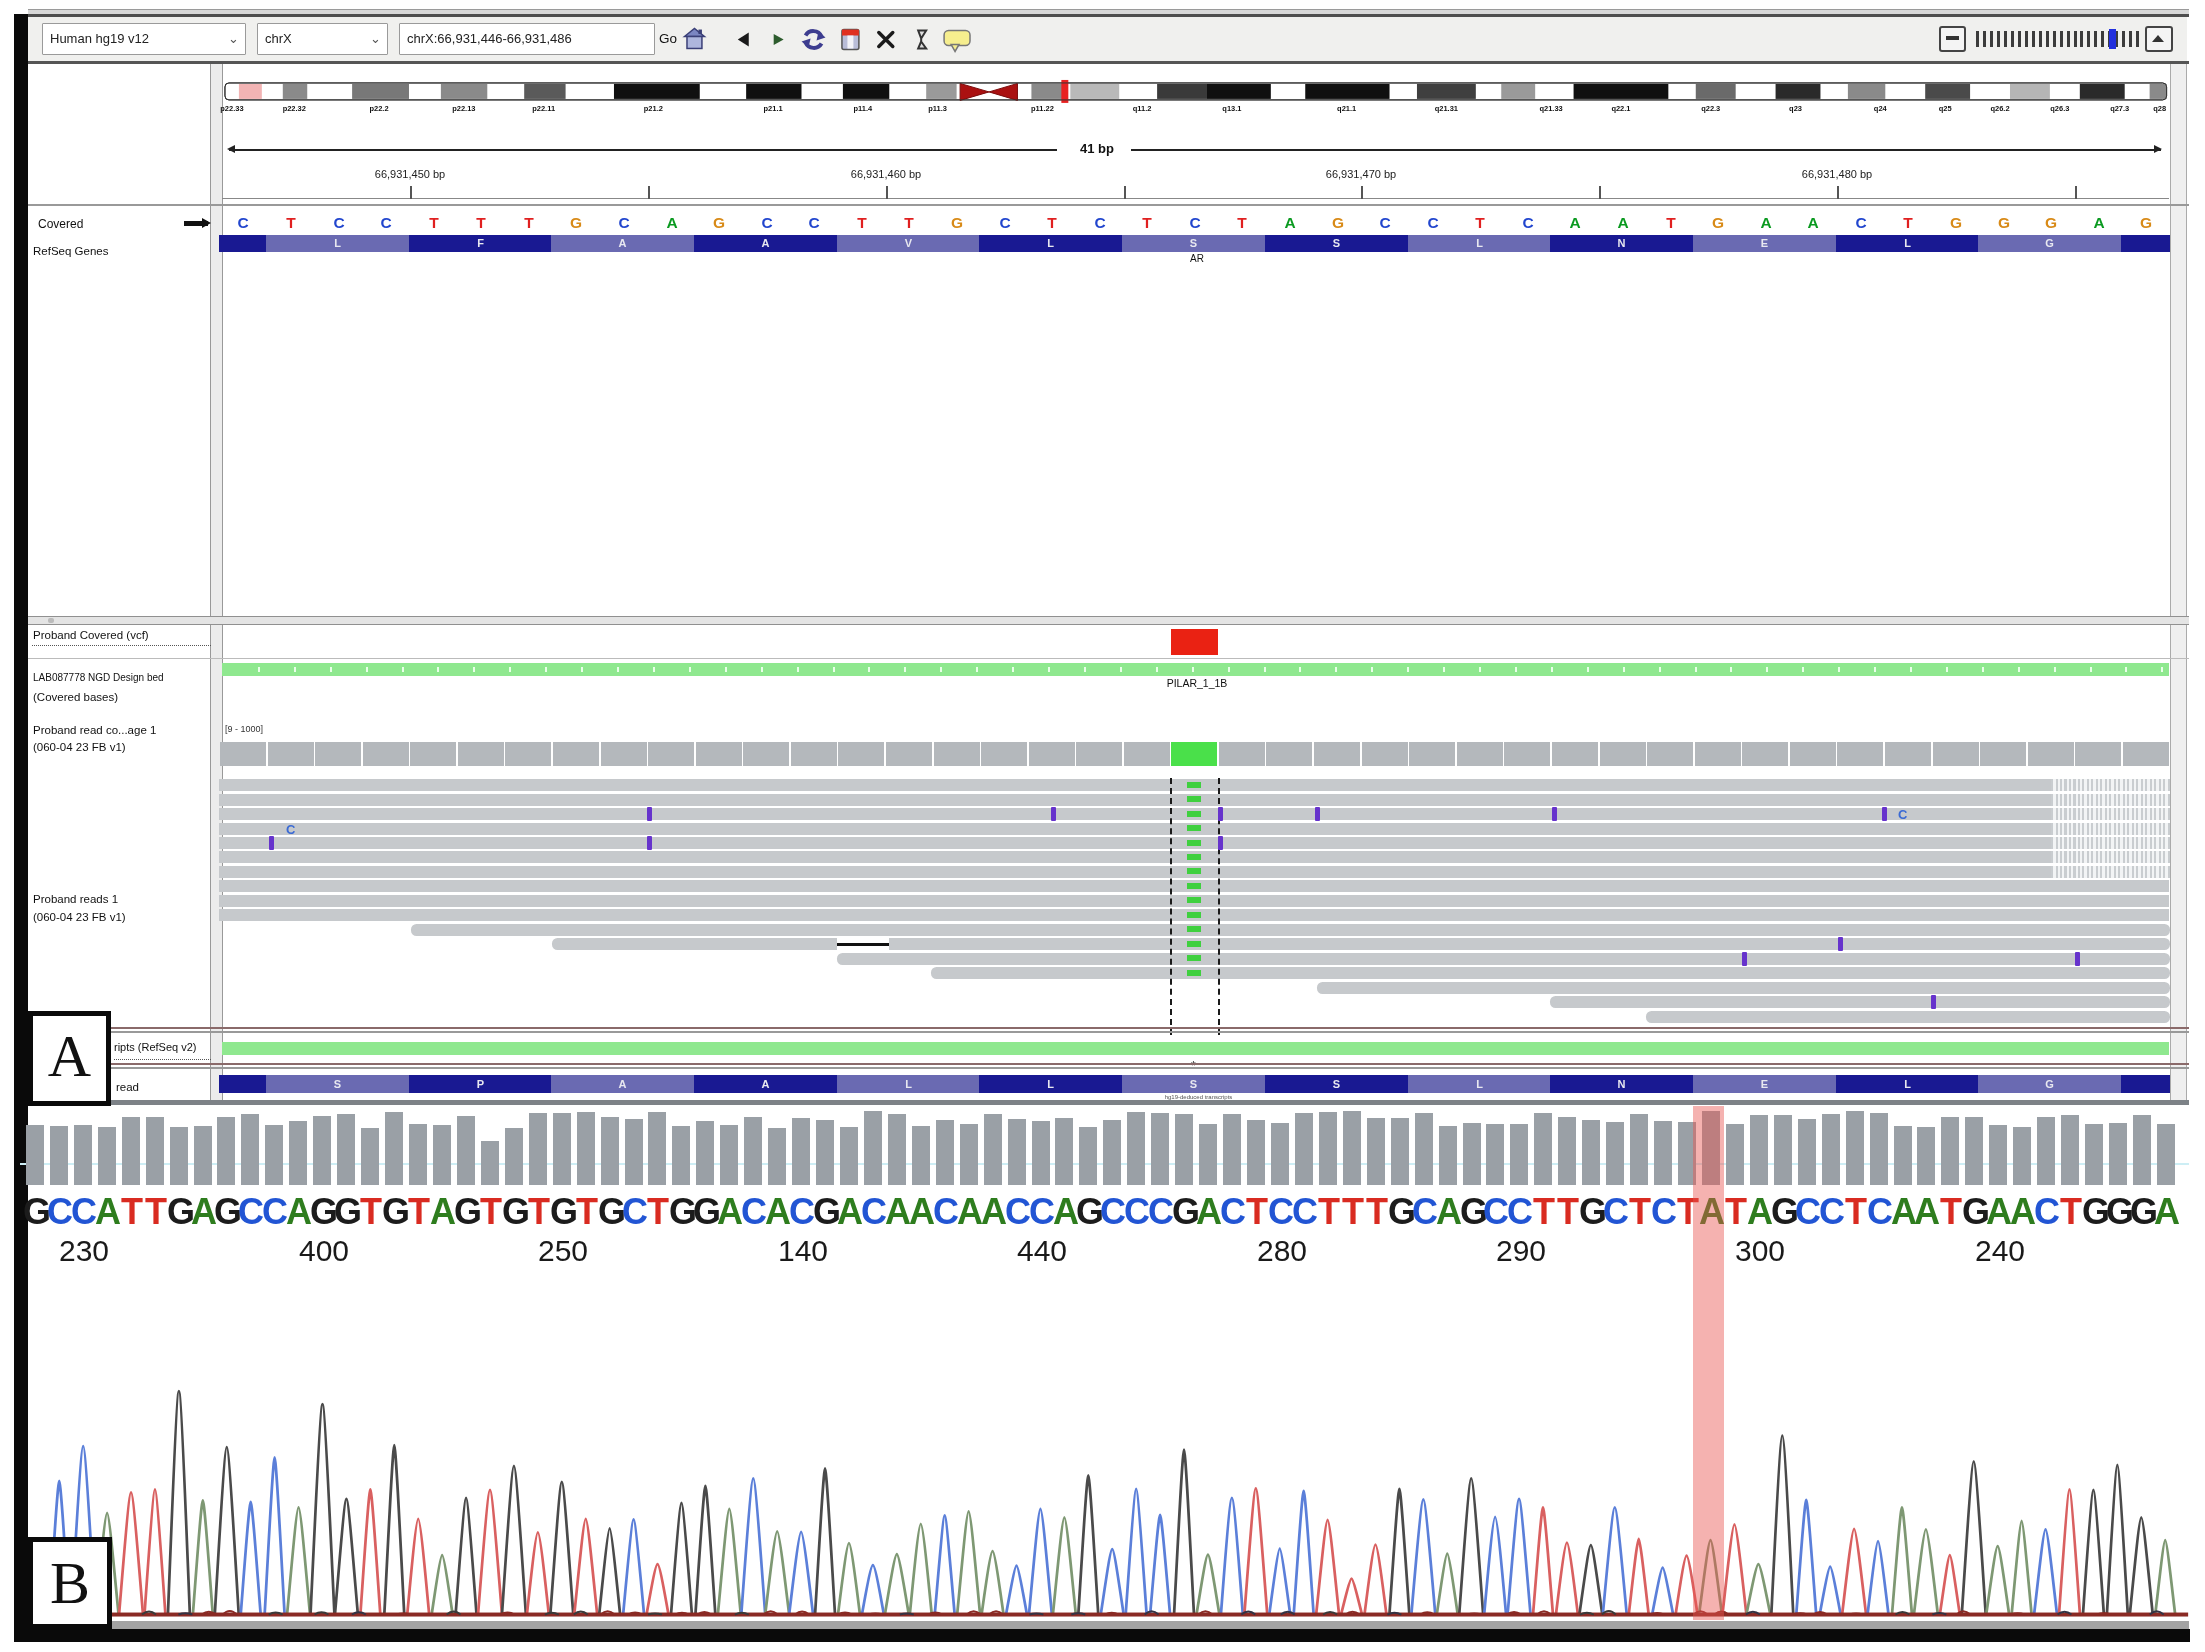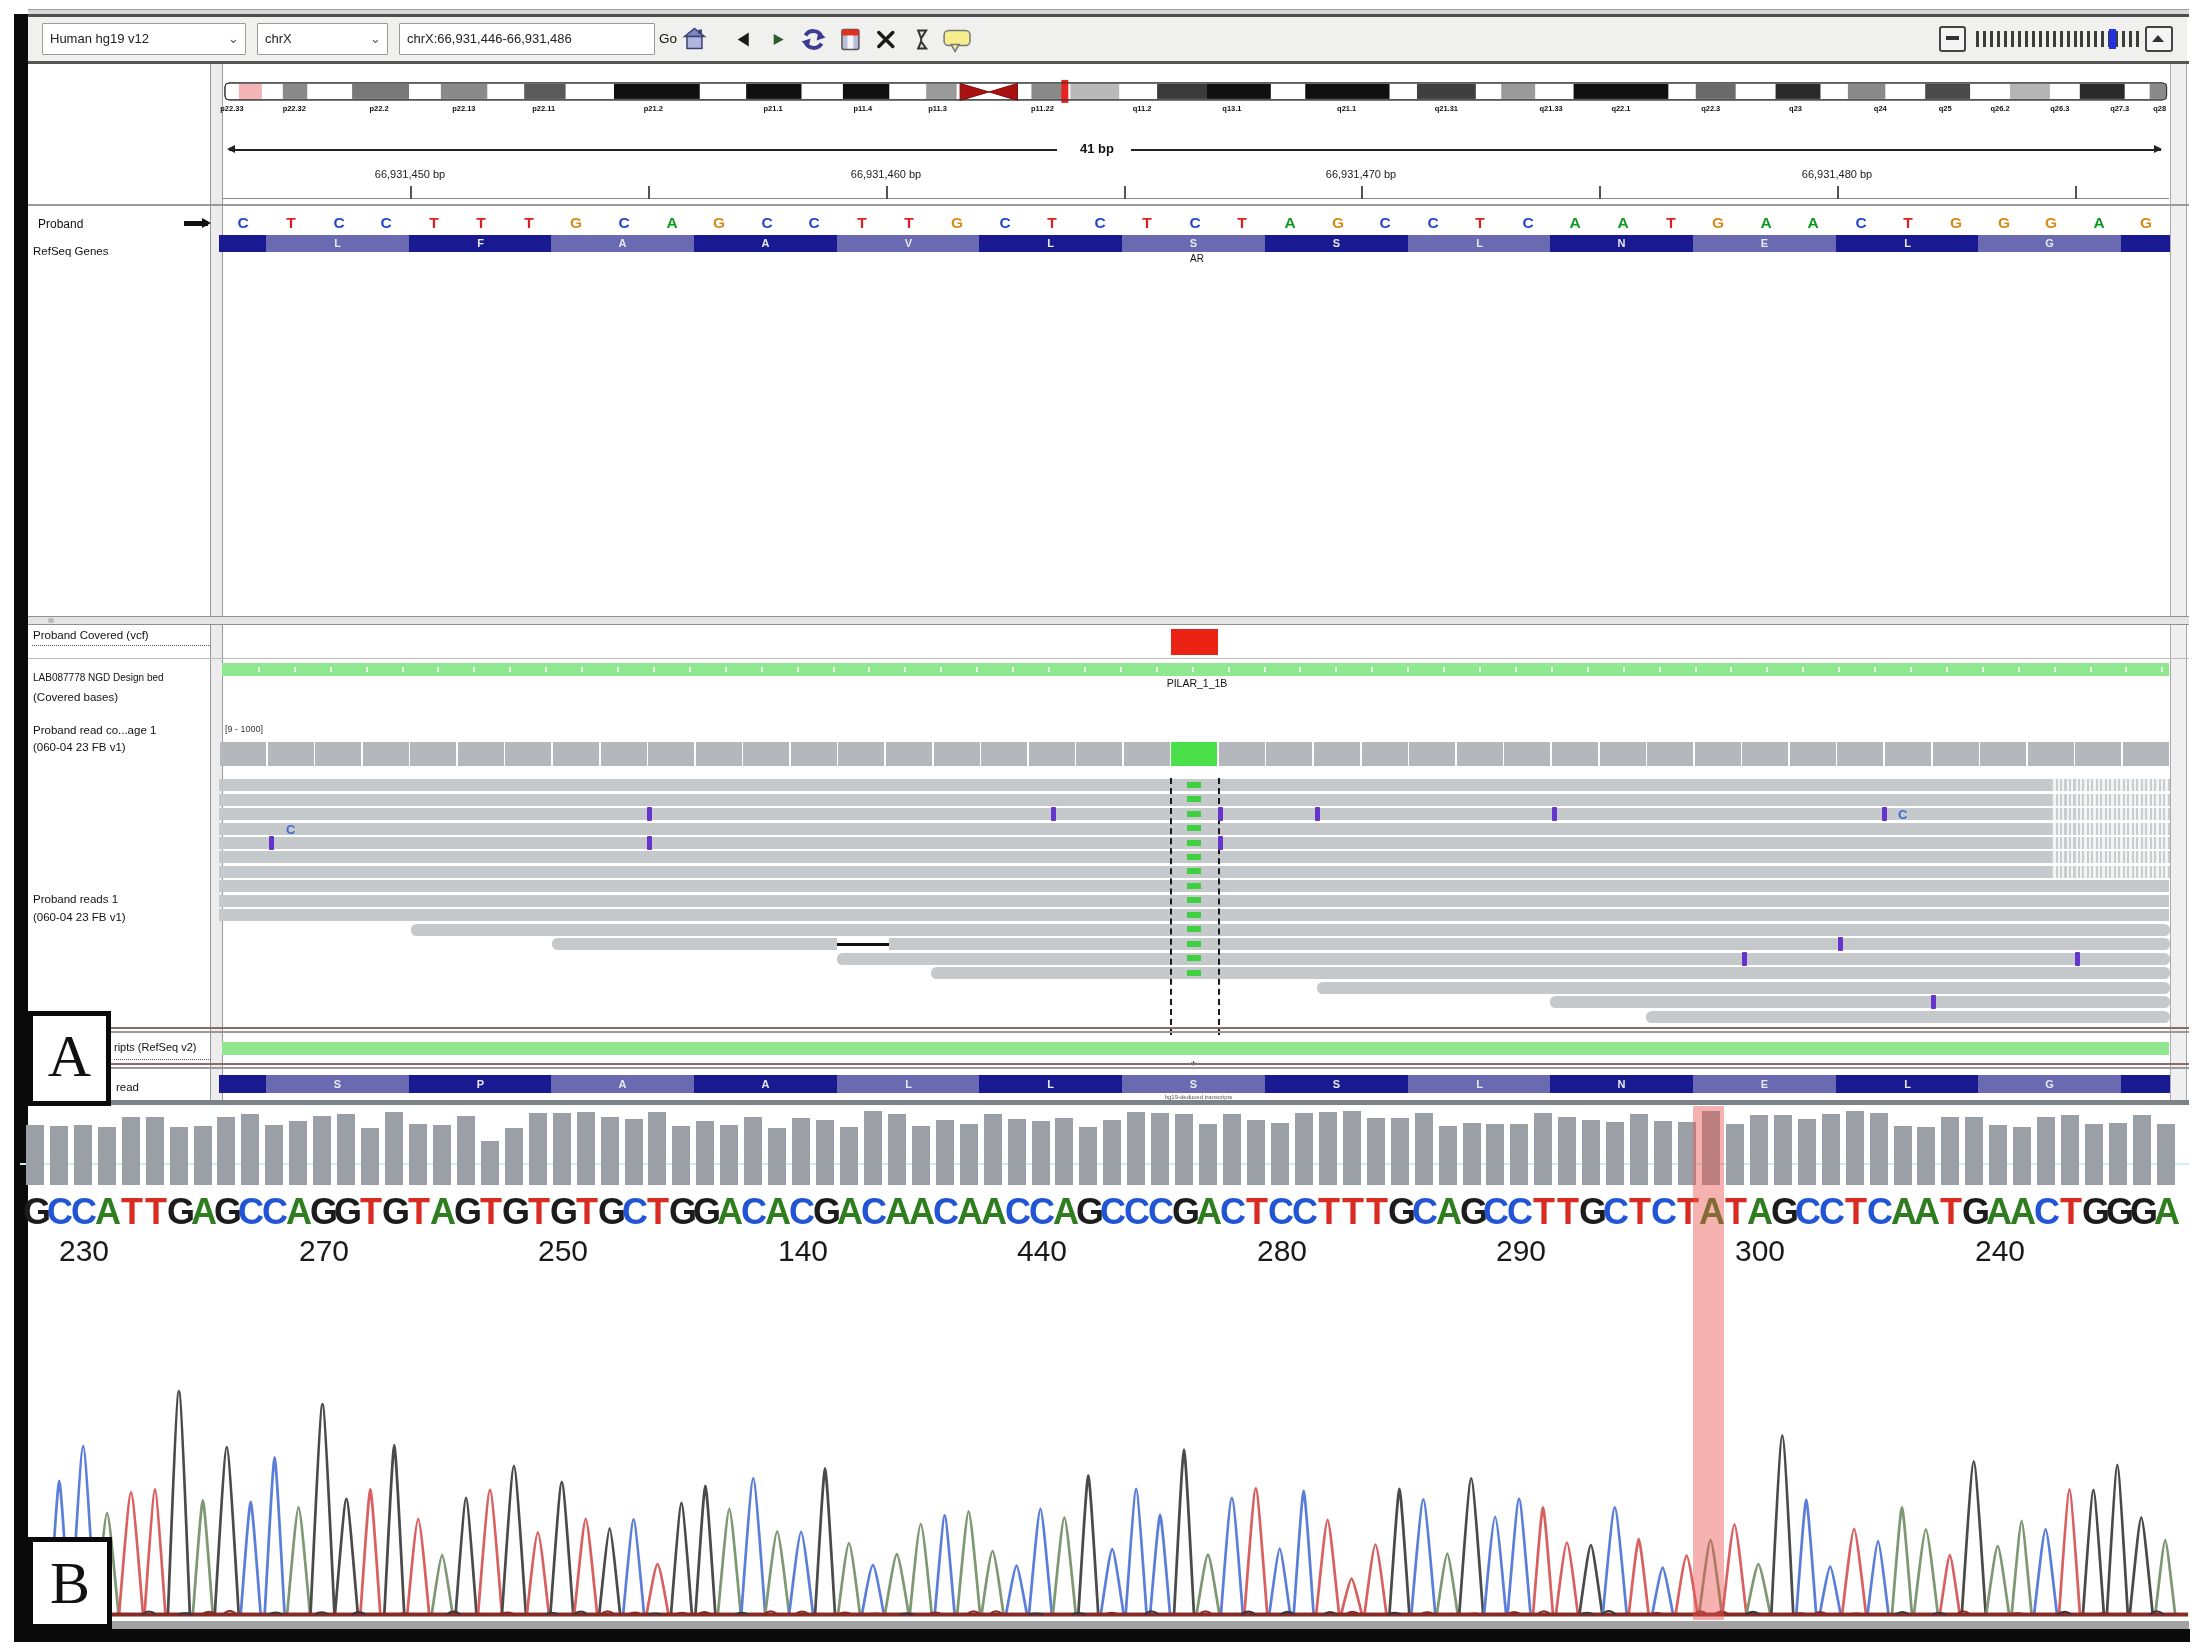--- a/index.html
+++ b/index.html
@@ -146,21 +146,21 @@
 <div class="a" style="left:222px;top:198px;width:1947px;height:1px;background:#888;"></div>
 <div class="a" style="left:410px;top:186px;width:1.5px;height:13px;background:#555;"></div>
 <div class="a" style="left:648px;top:186px;width:1.5px;height:13px;background:#555;"></div>
 <div class="a" style="left:886px;top:186px;width:1.5px;height:13px;background:#555;"></div>
 <div class="a" style="left:1124px;top:186px;width:1.5px;height:13px;background:#555;"></div>
 <div class="a" style="left:1361px;top:186px;width:1.5px;height:13px;background:#555;"></div>
 <div class="a" style="left:1599px;top:186px;width:1.5px;height:13px;background:#555;"></div>
 <div class="a" style="left:1837px;top:186px;width:1.5px;height:13px;background:#555;"></div>
 <div class="a" style="left:2075px;top:186px;width:1.5px;height:13px;background:#555;"></div>
 <div class="a" style="left:28px;top:204px;width:2161px;height:2px;background:#999;"></div>
-<div class="a" style="left:38px;top:217px;width:150px;font-size:12px;color:#111;">Proband</div>
+<div class="a" style="left:38px;top:217px;width:150px;font-size:12px;color:#111;">Covered</div>
 <div class="a" style="left:184px;top:221px;width:24px;height:5px;background:#111;"></div>
 <div class="a" style="left:202px;top:218px;width:0;height:0;border-top:5.5px solid transparent;border-bottom:5.5px solid transparent;border-left:9px solid #111;"></div>
 <div class="a" style="left:219px;top:214px;width:48px;text-align:center;font-size:15.5px;font-weight:bold;color:#2246ce;">C</div>
     <div class="a" style="left:267px;top:214px;width:48px;text-align:center;font-size:15.5px;font-weight:bold;color:#e02020;">T</div>
     <div class="a" style="left:315px;top:214px;width:48px;text-align:center;font-size:15.5px;font-weight:bold;color:#2246ce;">C</div>
     <div class="a" style="left:362px;top:214px;width:48px;text-align:center;font-size:15.5px;font-weight:bold;color:#2246ce;">C</div>
     <div class="a" style="left:410px;top:214px;width:48px;text-align:center;font-size:15.5px;font-weight:bold;color:#e02020;">T</div>
     <div class="a" style="left:457px;top:214px;width:48px;text-align:center;font-size:15.5px;font-weight:bold;color:#e02020;">T</div>
     <div class="a" style="left:505px;top:214px;width:48px;text-align:center;font-size:15.5px;font-weight:bold;color:#e02020;">T</div>
     <div class="a" style="left:552px;top:214px;width:48px;text-align:center;font-size:15.5px;font-weight:bold;color:#d88a17;">G</div>
@@ -609,21 +609,21 @@
     <span class="a" style="left:1962px;top:1191px;width:26px;text-align:center;font-size:36px;font-weight:bold;color:#1c1c1c;">G</span>
     <span class="a" style="left:1986px;top:1191px;width:26px;text-align:center;font-size:36px;font-weight:bold;color:#2e7d1e;">A</span>
     <span class="a" style="left:2010px;top:1191px;width:26px;text-align:center;font-size:36px;font-weight:bold;color:#2e7d1e;">A</span>
     <span class="a" style="left:2034px;top:1191px;width:26px;text-align:center;font-size:36px;font-weight:bold;color:#2255d4;">C</span>
     <span class="a" style="left:2058px;top:1191px;width:26px;text-align:center;font-size:36px;font-weight:bold;color:#d92b21;">T</span>
     <span class="a" style="left:2082px;top:1191px;width:26px;text-align:center;font-size:36px;font-weight:bold;color:#1c1c1c;">G</span>
     <span class="a" style="left:2106px;top:1191px;width:26px;text-align:center;font-size:36px;font-weight:bold;color:#1c1c1c;">G</span>
     <span class="a" style="left:2130px;top:1191px;width:26px;text-align:center;font-size:36px;font-weight:bold;color:#1c1c1c;">G</span>
     <span class="a" style="left:2154px;top:1191px;width:26px;text-align:center;font-size:36px;font-weight:bold;color:#2e7d1e;">A</span>
 <span class="a" style="left:49px;top:1234px;width:70px;text-align:center;font-size:30px;color:#1a1a1a;">230</span>
-    <span class="a" style="left:289px;top:1234px;width:70px;text-align:center;font-size:30px;color:#1a1a1a;">270</span>
+    <span class="a" style="left:289px;top:1234px;width:70px;text-align:center;font-size:30px;color:#1a1a1a;">400</span>
     <span class="a" style="left:528px;top:1234px;width:70px;text-align:center;font-size:30px;color:#1a1a1a;">250</span>
     <span class="a" style="left:768px;top:1234px;width:70px;text-align:center;font-size:30px;color:#1a1a1a;">140</span>
     <span class="a" style="left:1007px;top:1234px;width:70px;text-align:center;font-size:30px;color:#1a1a1a;">440</span>
     <span class="a" style="left:1247px;top:1234px;width:70px;text-align:center;font-size:30px;color:#1a1a1a;">280</span>
     <span class="a" style="left:1486px;top:1234px;width:70px;text-align:center;font-size:30px;color:#1a1a1a;">290</span>
     <span class="a" style="left:1725px;top:1234px;width:70px;text-align:center;font-size:30px;color:#1a1a1a;">300</span>
     <span class="a" style="left:1965px;top:1234px;width:70px;text-align:center;font-size:30px;color:#1a1a1a;">240</span>
 <svg class="a" style="left:0;top:1277px;" width="2205" height="349" viewBox="0 2560 4421 700">
       <path d="M98,3237 C106,3116 115,2969 118,2969 C121,2969 130,3116 138,3237" fill="none" stroke="#5b7fd9" stroke-width="5.5"></path>
       <path d="M142,3237 C151,3085 162,2899 166,2899 C170,2899 181,3085 190,3237" fill="none" stroke="#5b7fd9" stroke-width="5.5"></path>

